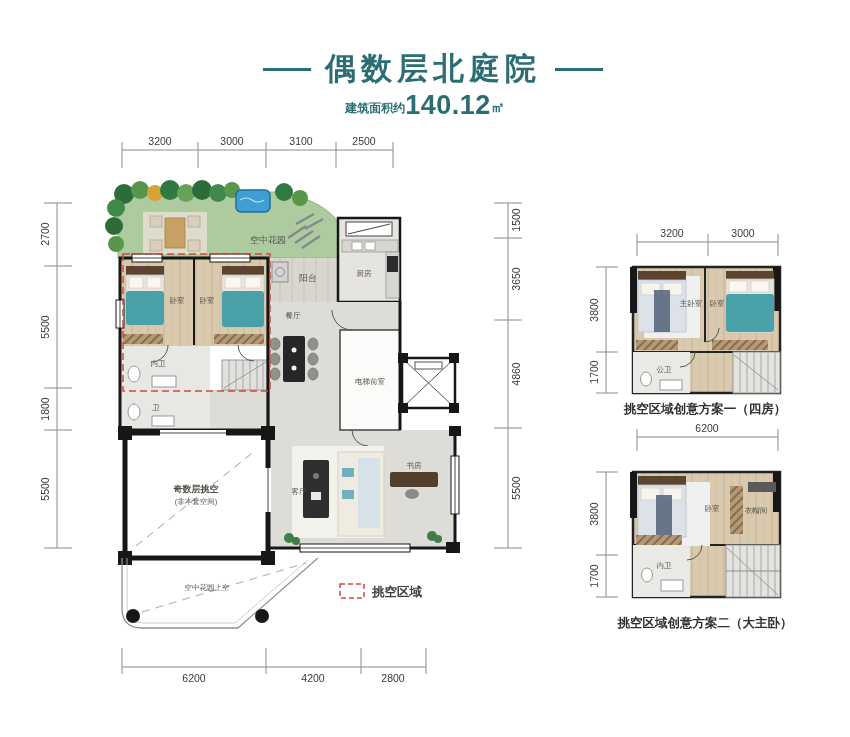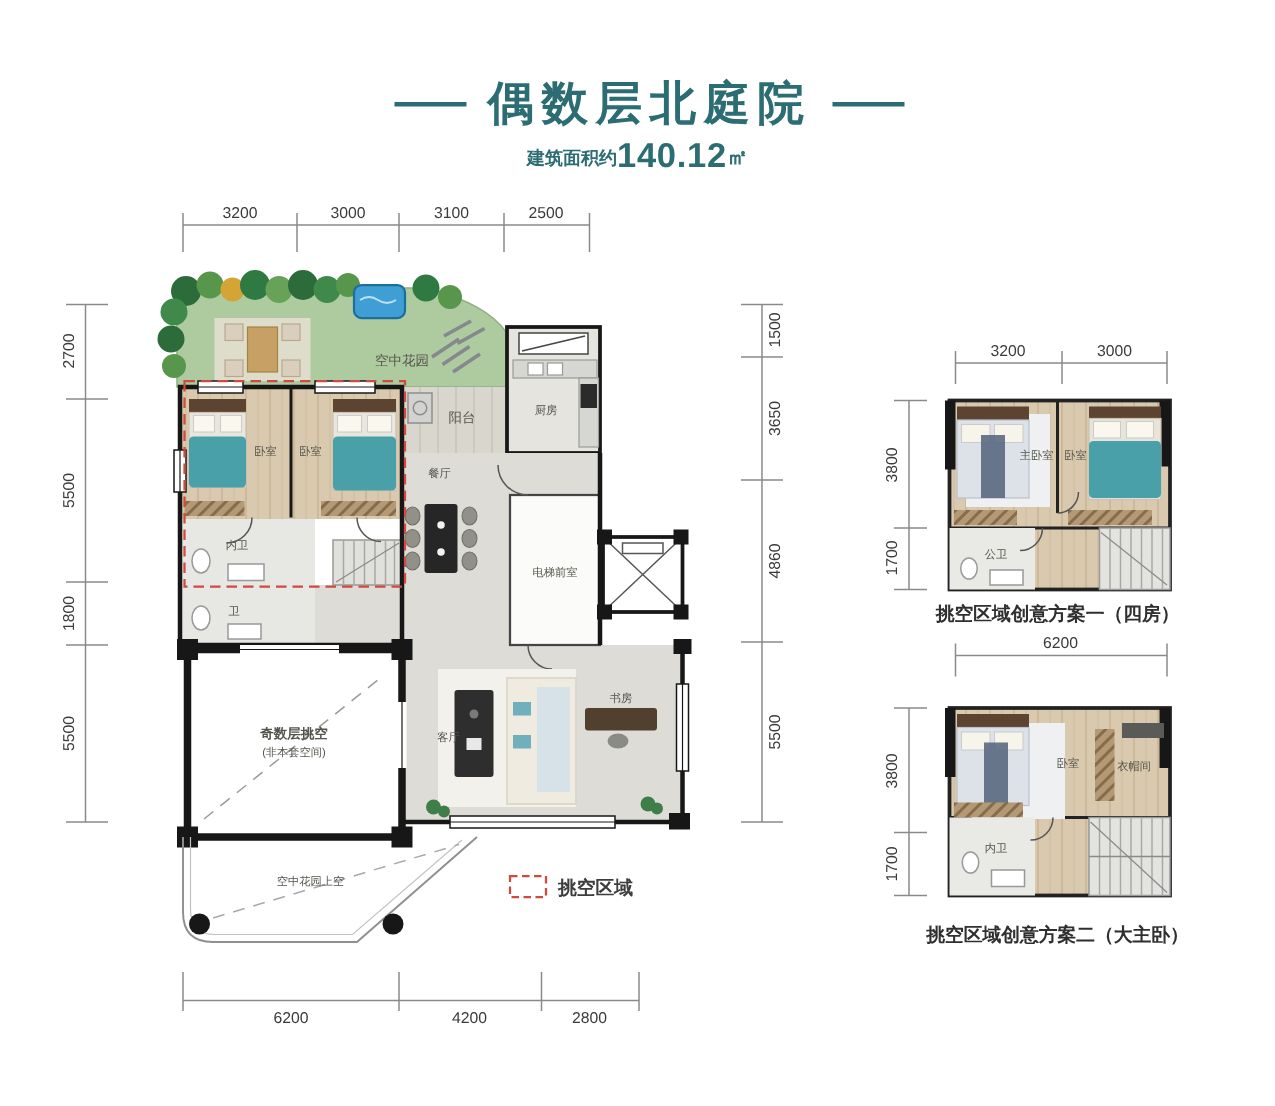--- a/index.html
+++ b/index.html
@@ -4,21 +4,21 @@
 <style>
   html,body{margin:0;padding:0;background:#ffffff;}
   .page{position:relative;width:850px;height:737px;background:#ffffff;overflow:hidden;
         font-family:"Liberation Sans", sans-serif;}
   .title-row{position:absolute;top:48px;left:16px;right:0;display:flex;align-items:center;
              justify-content:center;gap:14px;color:#2b6d72;}
   .title-row h1{margin:0;font-size:31px;font-weight:bold;letter-spacing:5px;color:#2b6d72;}
   .dash{width:48px;height:3px;background:#2b6d72;}
   .subtitle{position:absolute;top:90px;left:0;right:0;text-align:center;color:#2b6d72;font-weight:bold;}
   .sub-prefix{font-size:12px;vertical-align:2px;}
-  .sub-num{font-size:23px;letter-spacing:0.5px;margin-top:32px;}
+  .sub-num{font-size:27px;letter-spacing:0.5px;margin-top:32px;}
   .sub-unit{font-size:14px;vertical-align:2px;}
   svg{position:absolute;left:0;top:0;}
   .dim-line{stroke:#8a8a8a;stroke-width:1;}
   .dim-tick{stroke:#8a8a8a;stroke-width:1;}
   .dim-text{font-size:10.5px;fill:#3a3a3a;}
   .room-label{font-size:9px;fill:#55544c;}
   .room-label-sm{font-size:7.5px;fill:#55544c;}
   .caption{font-size:12.5px;fill:#2f2f2f;font-weight:bold;}
   .legend-text{font-size:12.5px;fill:#3d3d3d;font-weight:bold;}
   .wall{stroke:#171717;fill:none;}

